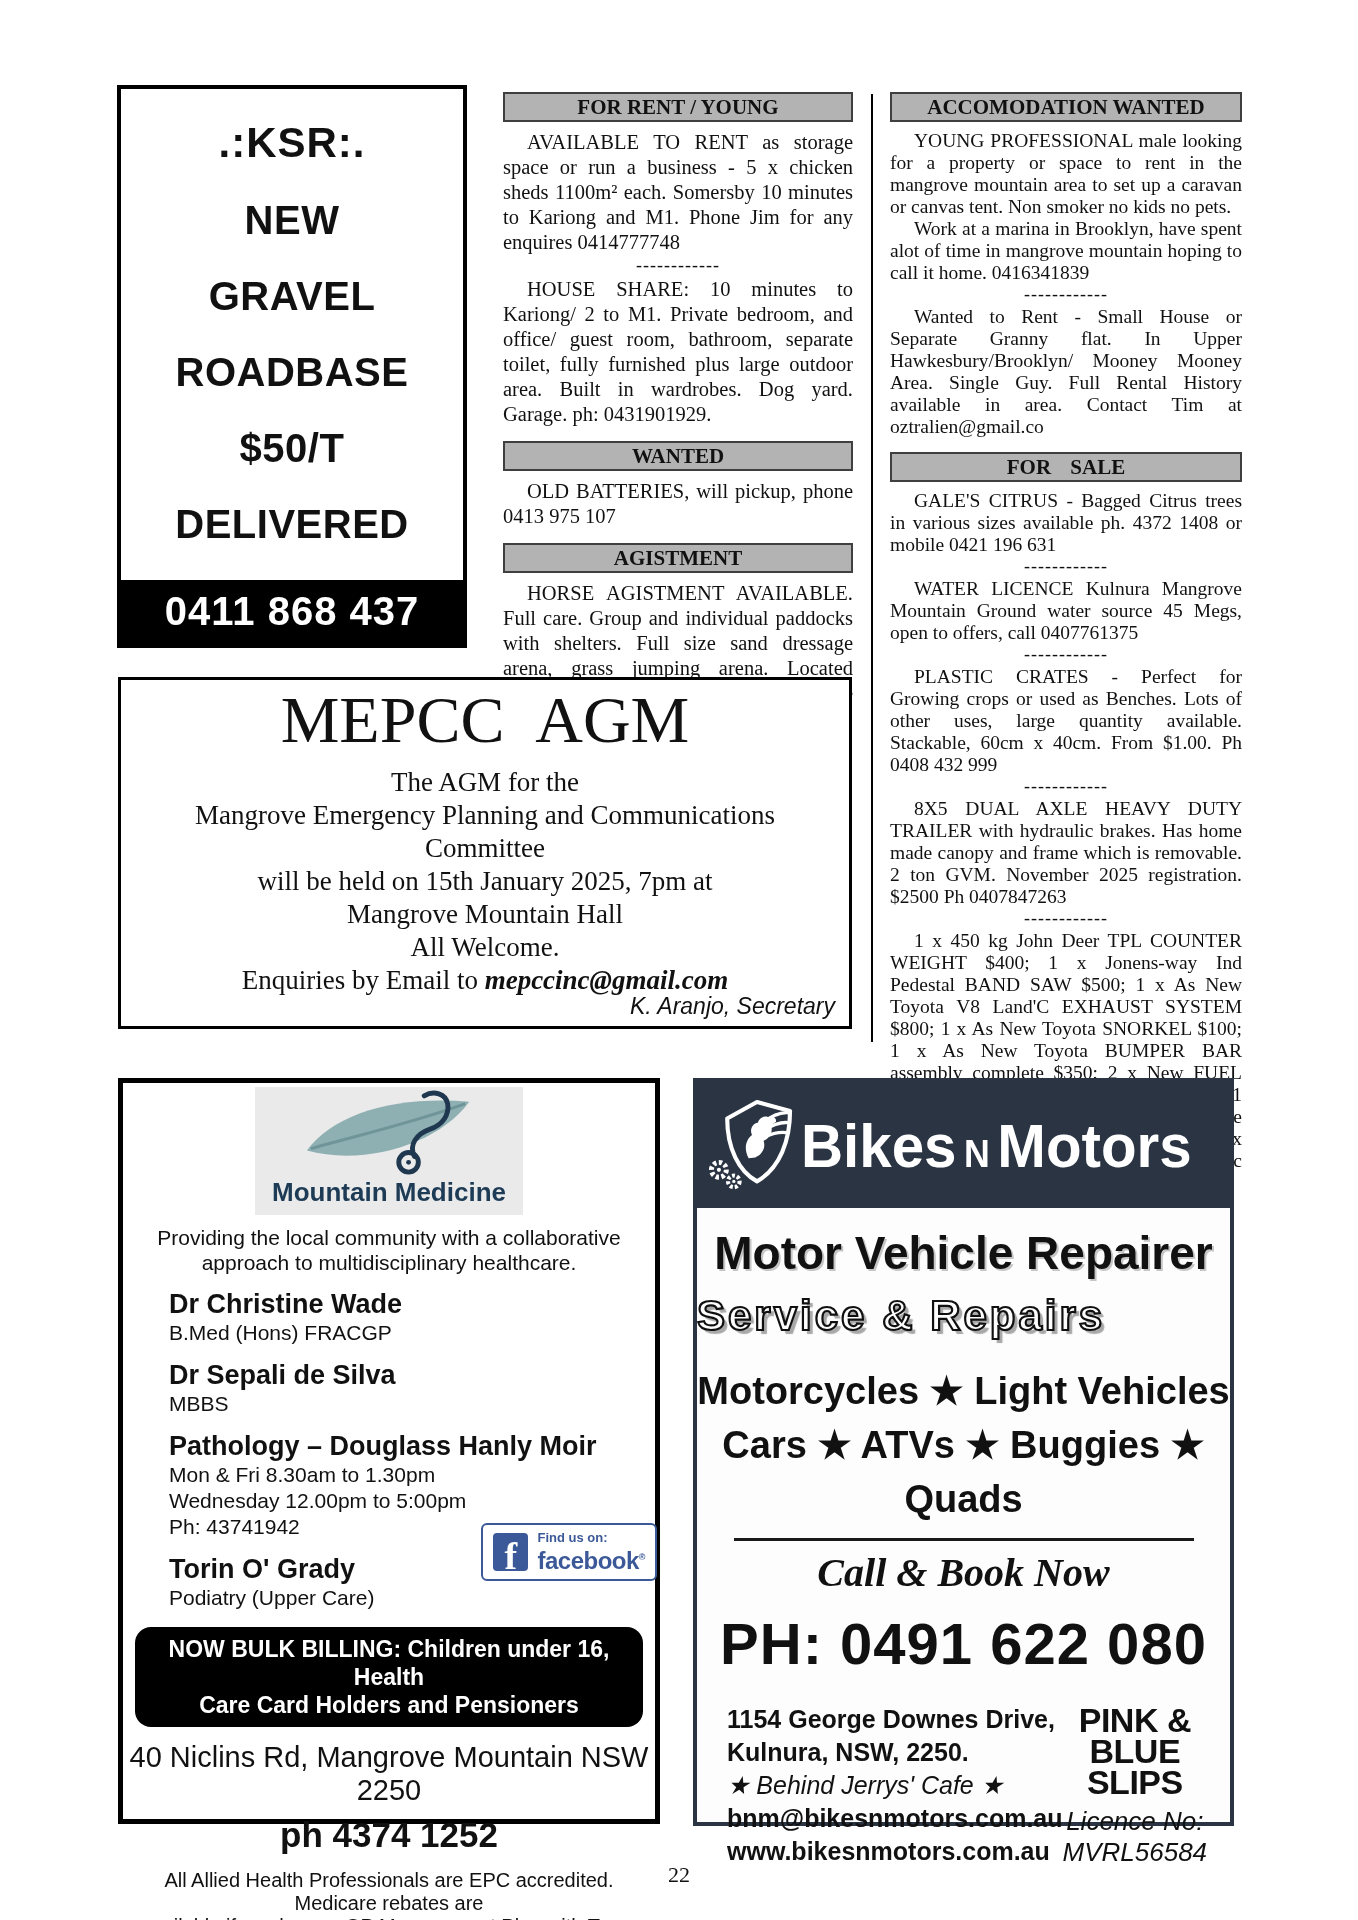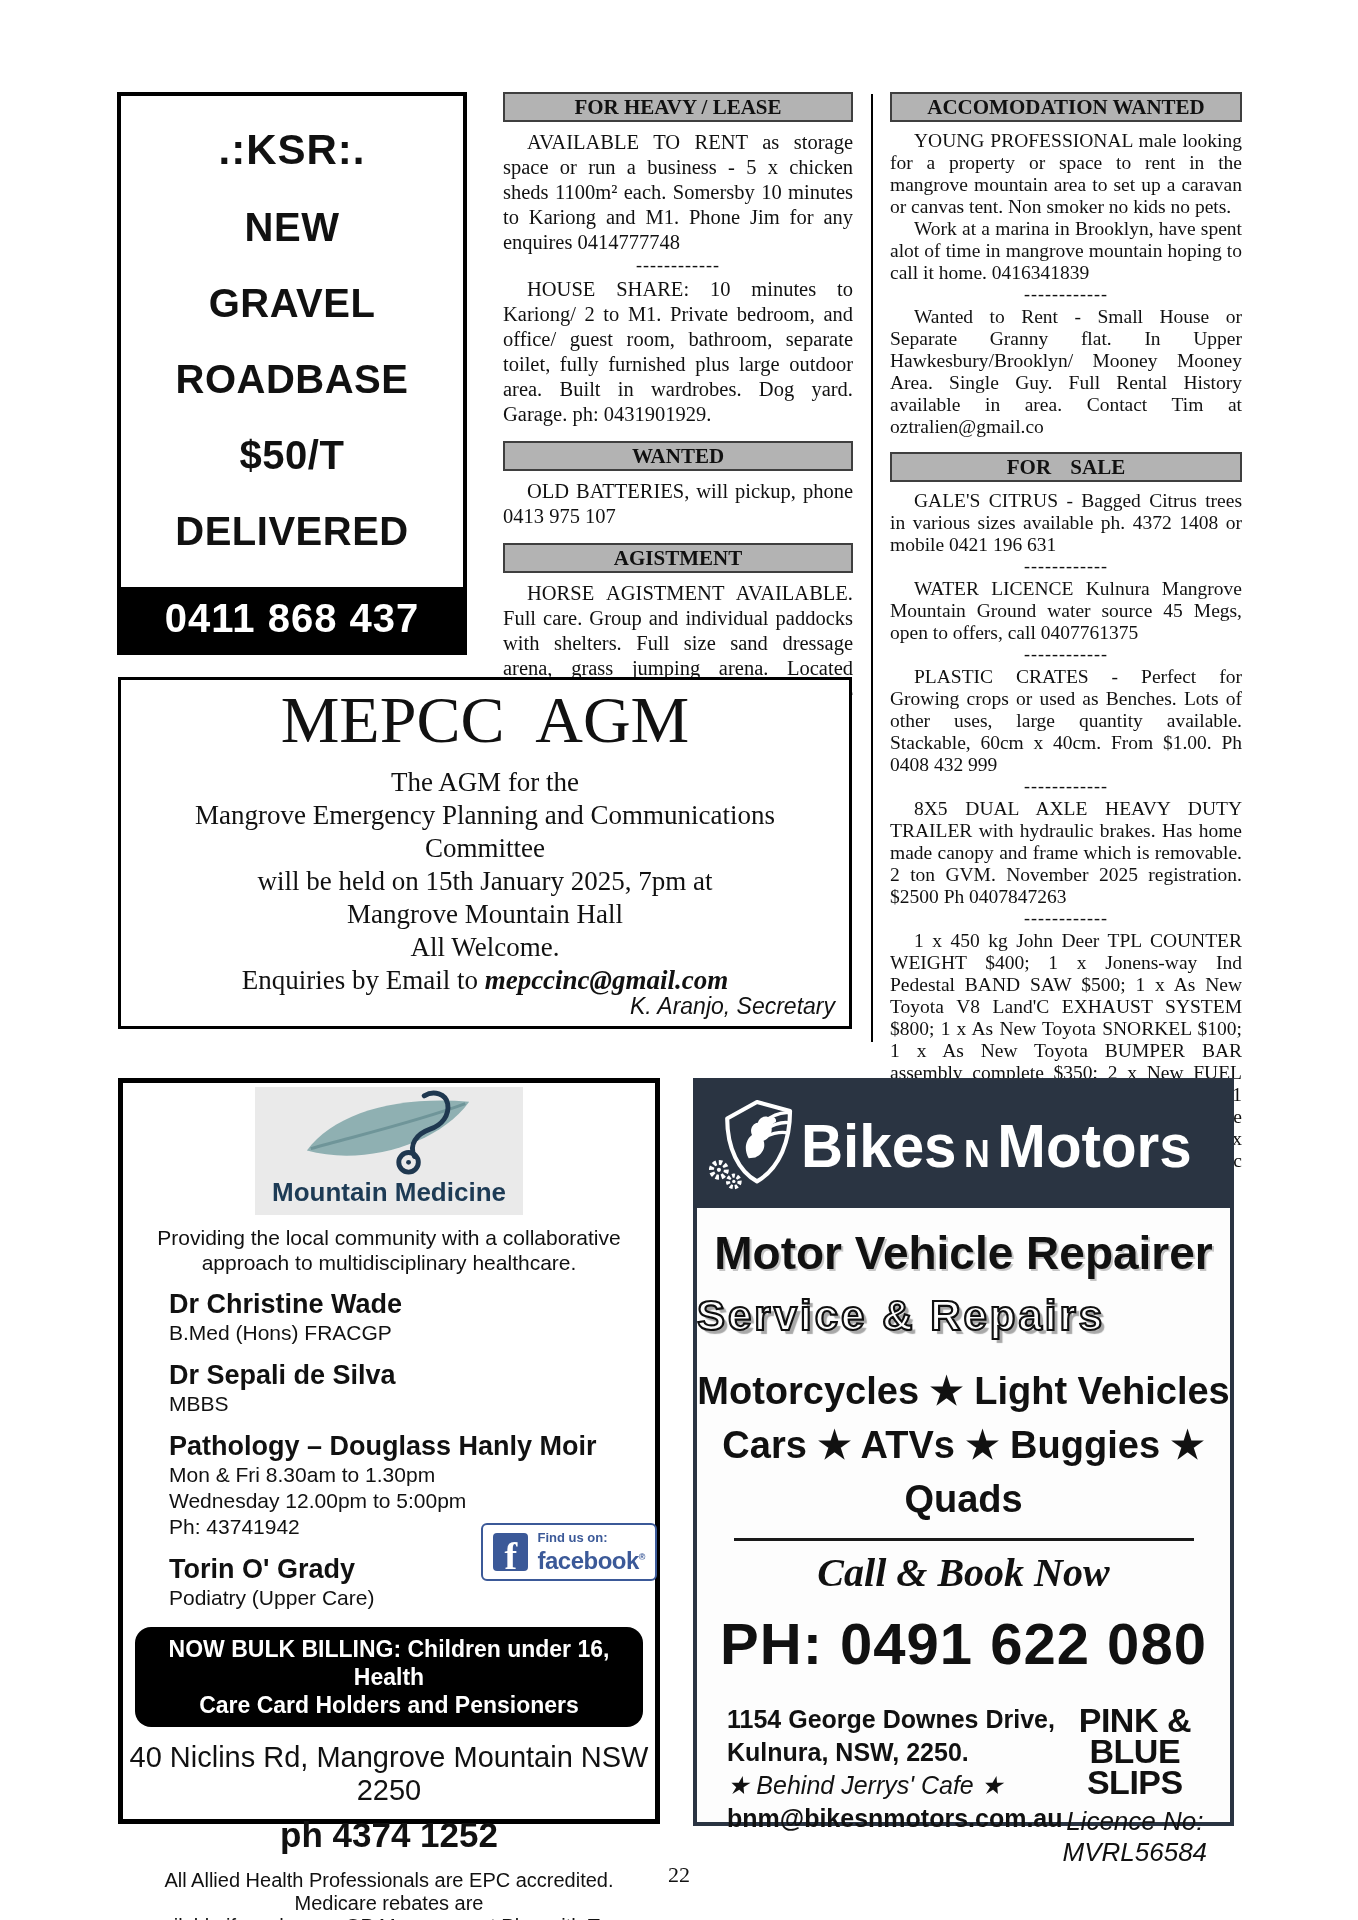--- a/index.html
+++ b/index.html
@@ -1,20 +1,20 @@
 <!DOCTYPE html>
 <html><head>
 <meta charset="utf-8">
 <style>
   html,body{margin:0;padding:0;background:#ffffff;}
   .page{position:relative;width:1358px;height:1920px;background:#fff;overflow:hidden;
         font-family:"Liberation Serif",serif;color:#111;}
 
   
-  .ksr{position:absolute;left:117px;top:92px;width:350px;height:563px;border:4px solid #000;
+  .ksr{position:absolute;left:117px;top:85px;width:350px;height:563px;border:4px solid #000;
        box-sizing:border-box;text-align:center;font-family:"Liberation Sans",sans-serif;background:#fff;}
   .ksr-title{margin-top:30px;font-size:42px;font-weight:bold;letter-spacing:1px;}
   .ksr-line{margin-top:31px;font-size:40px;font-weight:bold;letter-spacing:.5px;}
   .ksr-phone{position:absolute;left:0;right:0;bottom:0;height:64px;background:#000;color:#fff;
              font-size:40px;font-weight:bold;line-height:62px;letter-spacing:1px;}
 
   
   .col{position:absolute;top:92px;}
   .col-mid{left:503px;width:350px;}
   .col-right{left:890px;width:352px;}
@@ -101,21 +101,21 @@
     <div class="ksr-title">.:KSR:.</div>
     <div class="ksr-line">NEW</div>
     <div class="ksr-line">GRAVEL</div>
     <div class="ksr-line">ROADBASE</div>
     <div class="ksr-line">$50/T</div>
     <div class="ksr-line">DELIVERED</div>
     <div class="ksr-phone">0411 868 437</div>
   </div>
 
   <div class="col col-mid">
-    <div class="sec-header">FOR HEAVY / LEASE</div>
+    <div class="sec-header">FOR RENT / YOUNG</div>
     <p class="ad">AVAILABLE TO RENT as storage space or run a business - 5 x chicken sheds 1100m² each. Somersby 10 minutes to Kariong and M1. Phone Jim for any enquires 0414777748</p>
     <div class="sep">------------</div>
     <p class="ad">HOUSE SHARE: 10 minutes to Kariong/ 2 to M1. Private bedroom, and office/ guest room, bathroom, separate toilet, fully furnished plus large outdoor area. Built in wardrobes. Dog yard. Garage. ph: 0431901929.</p>
     <div class="sec-header mt">WANTED</div>
     <p class="ad">OLD BATTERIES, will pickup,  phone 0413 975 107</p>
     <div class="sec-header mt">AGISTMENT</div>
     <p class="ad">HORSE AGISTMENT AVAILABLE. Full care. Group and individual paddocks with shelters. Full size sand dressage arena, grass jumping arena. Located walking distance to Peats Ridge Village and Café. Call Cameron on 0438695600</p>
   </div>
 
   <div class="vdiv"></div>
@@ -225,20 +225,21 @@
     </div>
     <div class="bikes-rule"></div>
     <div class="bikes-call">Call &amp; Book Now</div>
     <div class="bikes-phone">PH: 0491 622 080</div>
     <div class="bikes-bottom">
       <div class="bikes-addr">
         <div>1154 George Downes Drive,</div>
         <div>Kulnura, NSW, 2250.</div>
         <div class="it">★ Behind Jerrys' Cafe ★</div>
         <div>bnm@bikesnmotors.com.au</div>
+        <div>www.bikesnmotors.com.au</div>
       </div>
       <div class="bikes-slips">
         <div class="slips-big">PINK &amp; BLUE</div>
         <div class="slips-big">SLIPS</div>
         <div class="lic first">Licence No:</div>
         <div class="lic">MVRL56584</div>
       </div>
     </div>
   </div>
 

